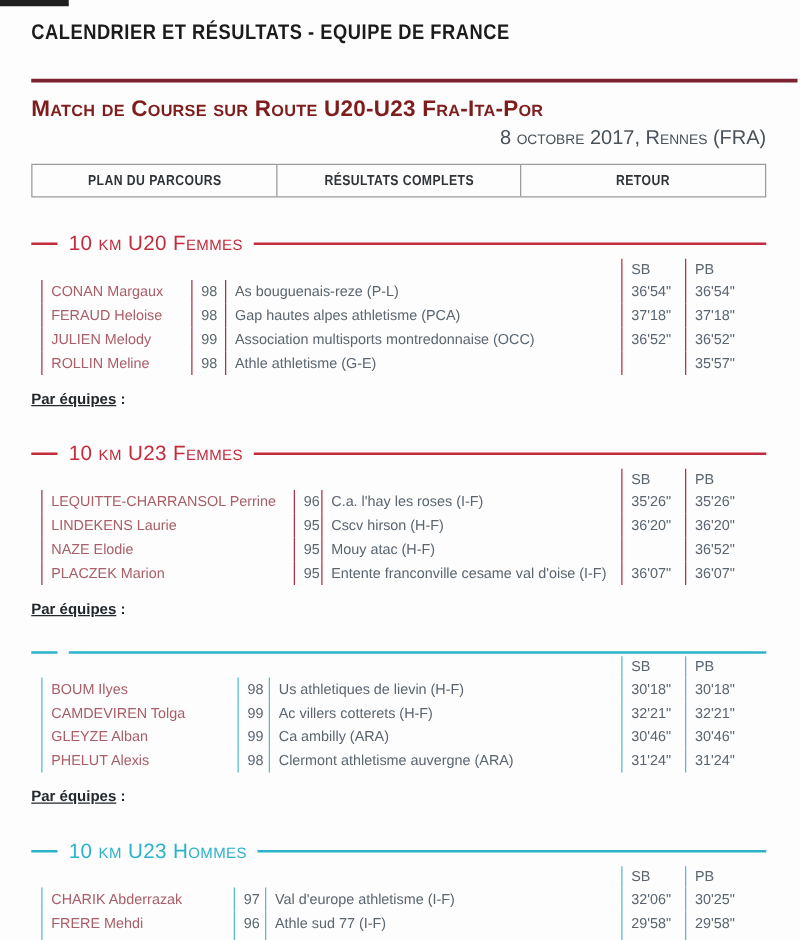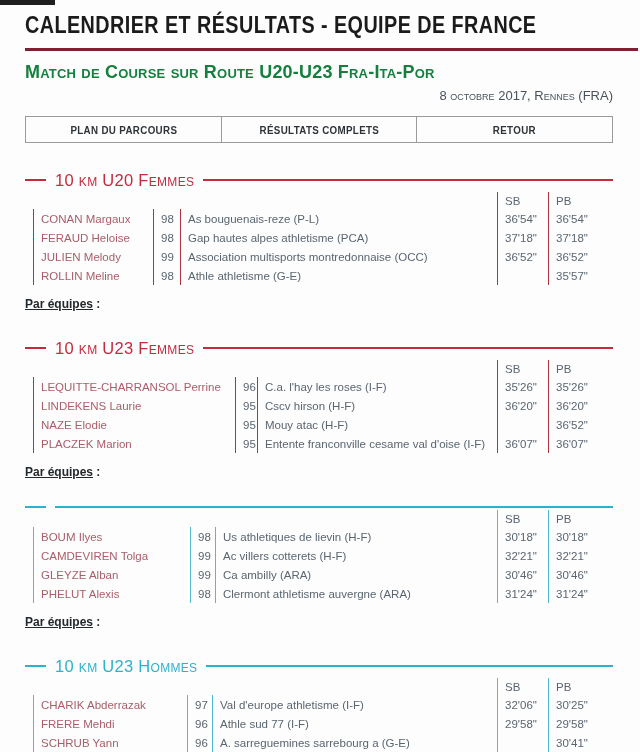--- a/index.html
+++ b/index.html
@@ -14,47 +14,47 @@
   }
   .page { padding: 4px 27px 0 25px; }
 
   .edge-artifact {
     position: absolute; top: 0; left: 0;
     width: 55px; height: 5px; background: #1f1f1f;
   }
 
   
   h1.page-title {
-    padding: 8px 0 9px 0;
+    padding: 8px 0 24px 0;
     border-bottom: 3px solid #7b2130;
     margin-right: -25px;
-    font-size: 23px;
+    font-size: 17px;
     line-height: 27px;
     color: #1b1b1b;
     font-weight: 700;
     white-space: nowrap;
   }
   h1.page-title > span {
     display: inline-block;
     transform: scaleX(0.86);
     transform-origin: left center;
     letter-spacing: 0.5px;
   }
   .subtitle {
     margin-top: 10px;
     font-size: 18px;
     line-height: 22px;
     font-weight: 700;
     font-variant: small-caps;
-    color: #15803d;
+    color: #7f1d1d;
     letter-spacing: 0.2px;
   }
   .date-line {
     margin-top: 5px;
-    font-size: 13px;
+    font-size: 16px;
     line-height: 16px;
     font-variant: small-caps;
     color: #49525a;
     text-align: right;
   }
 
   
   .btn-bar {
     margin-top: 12px;
     height: 27px;

